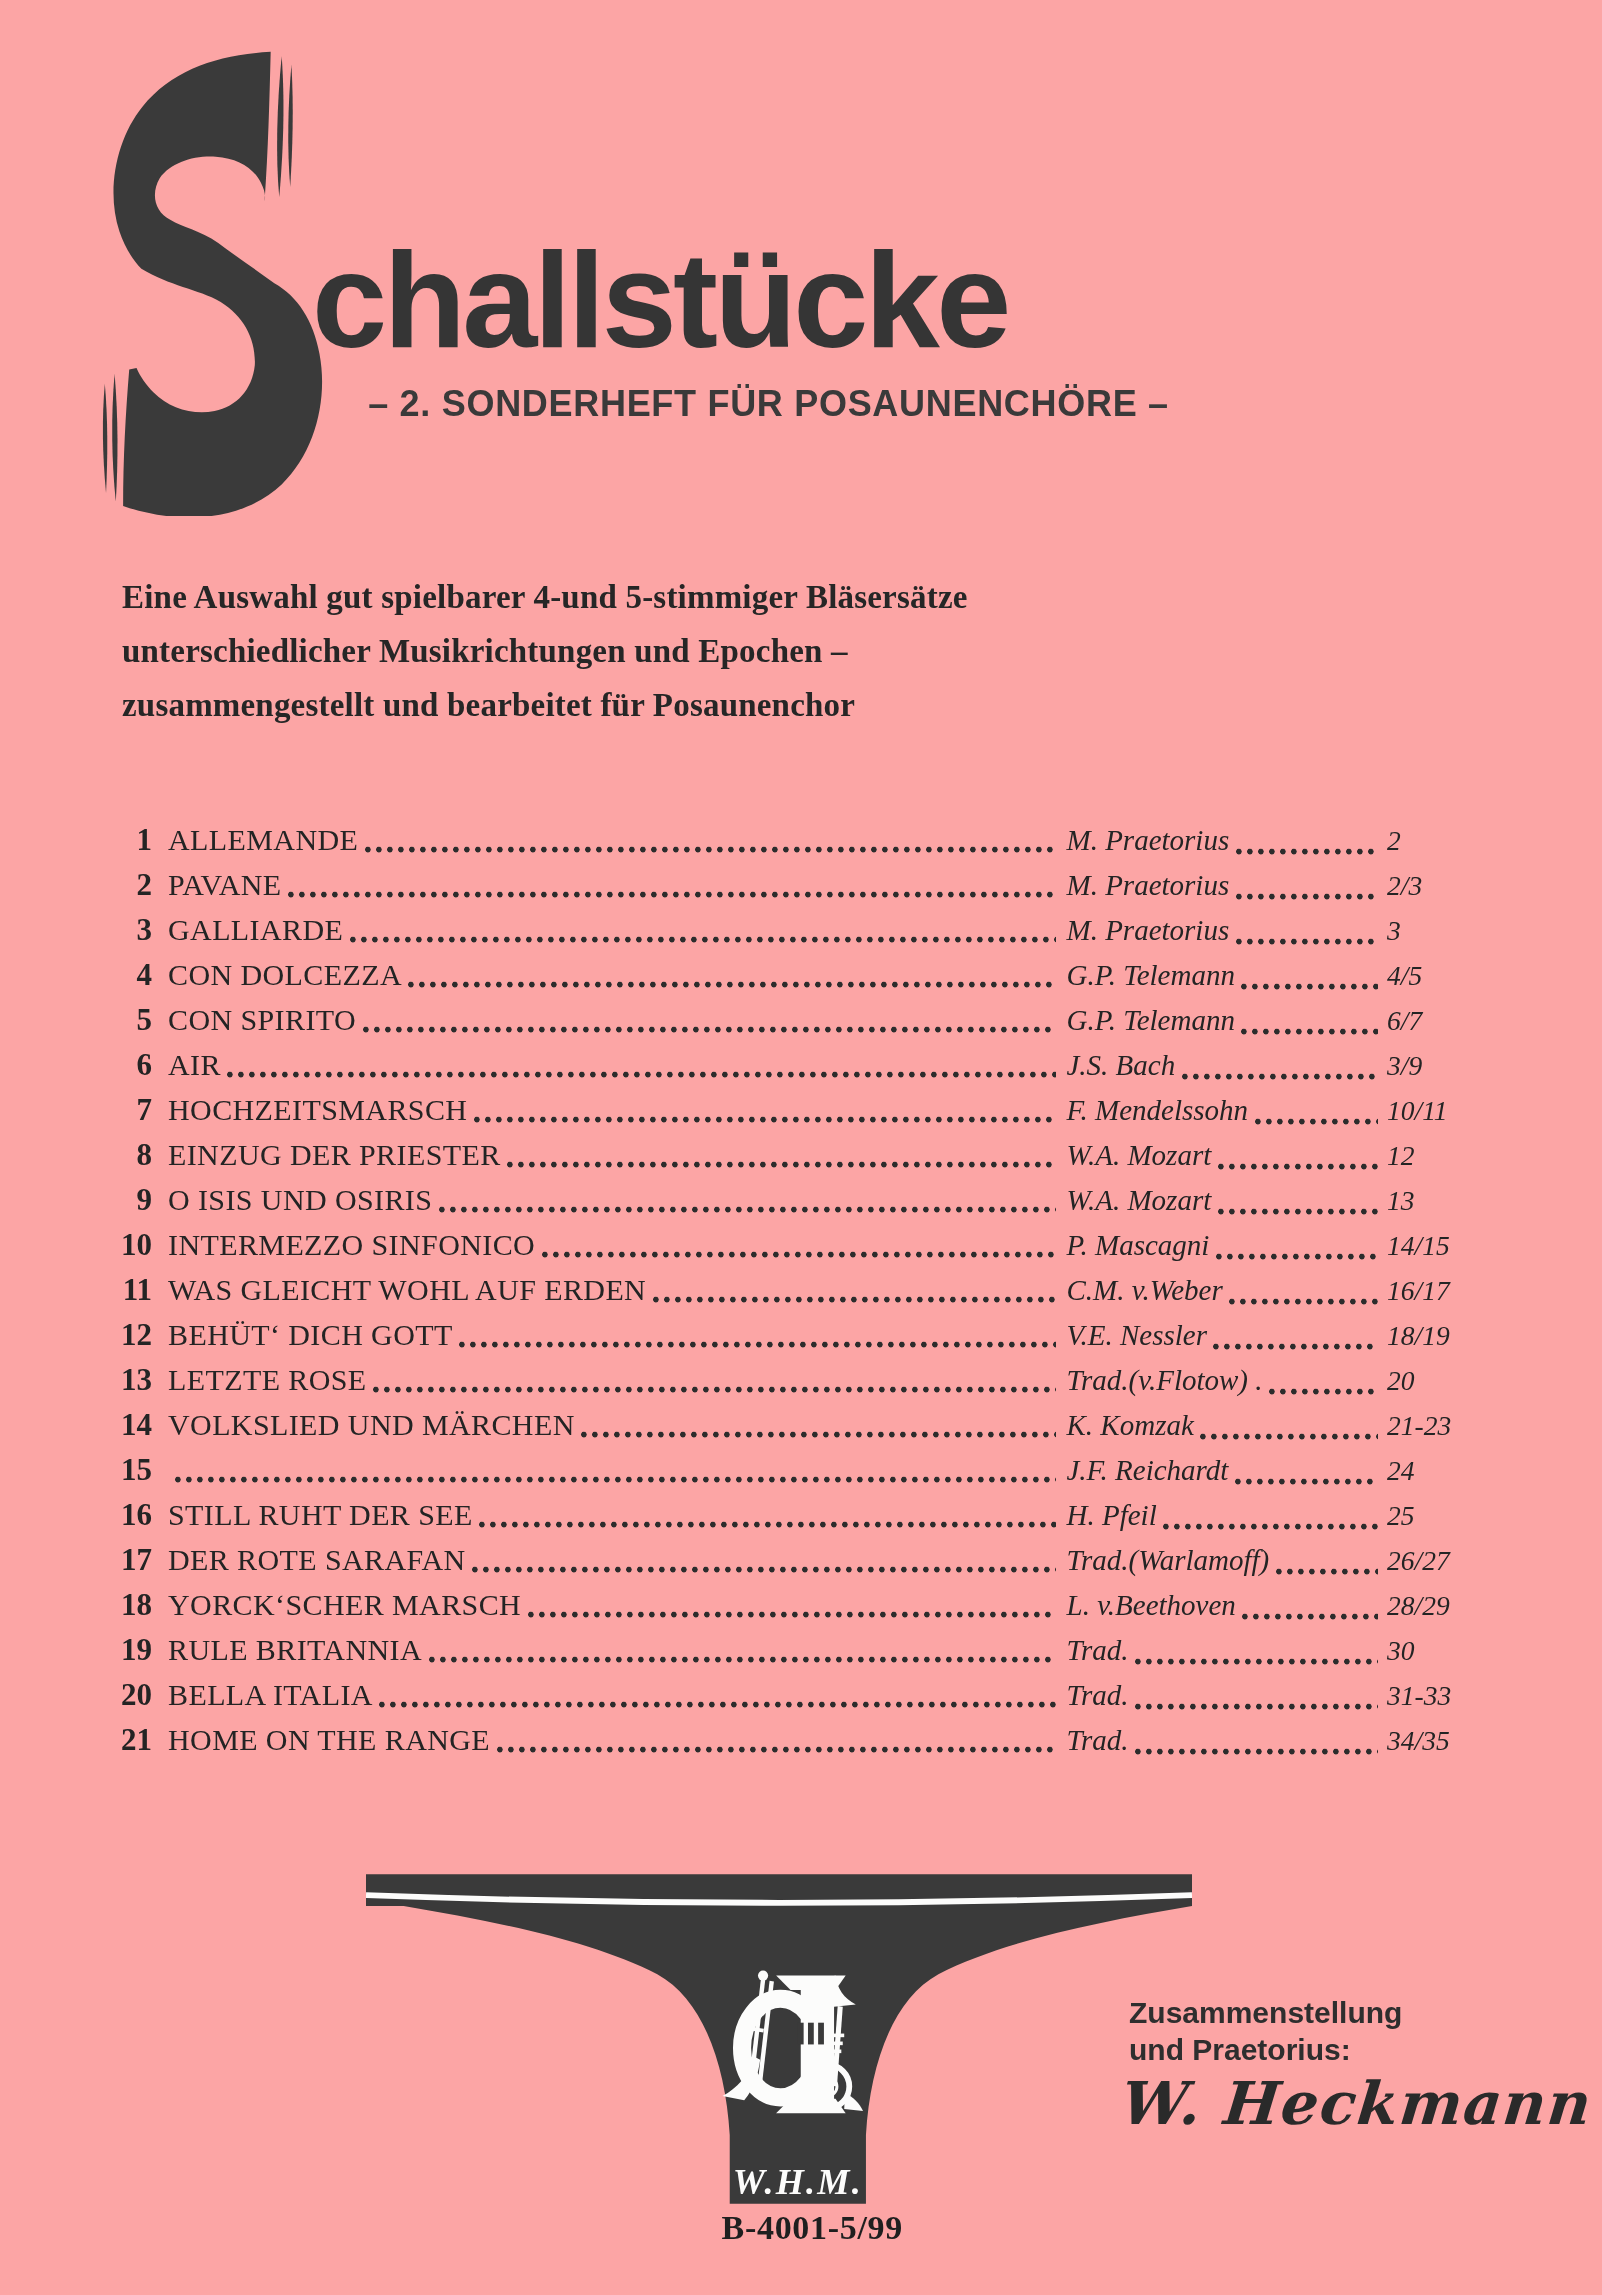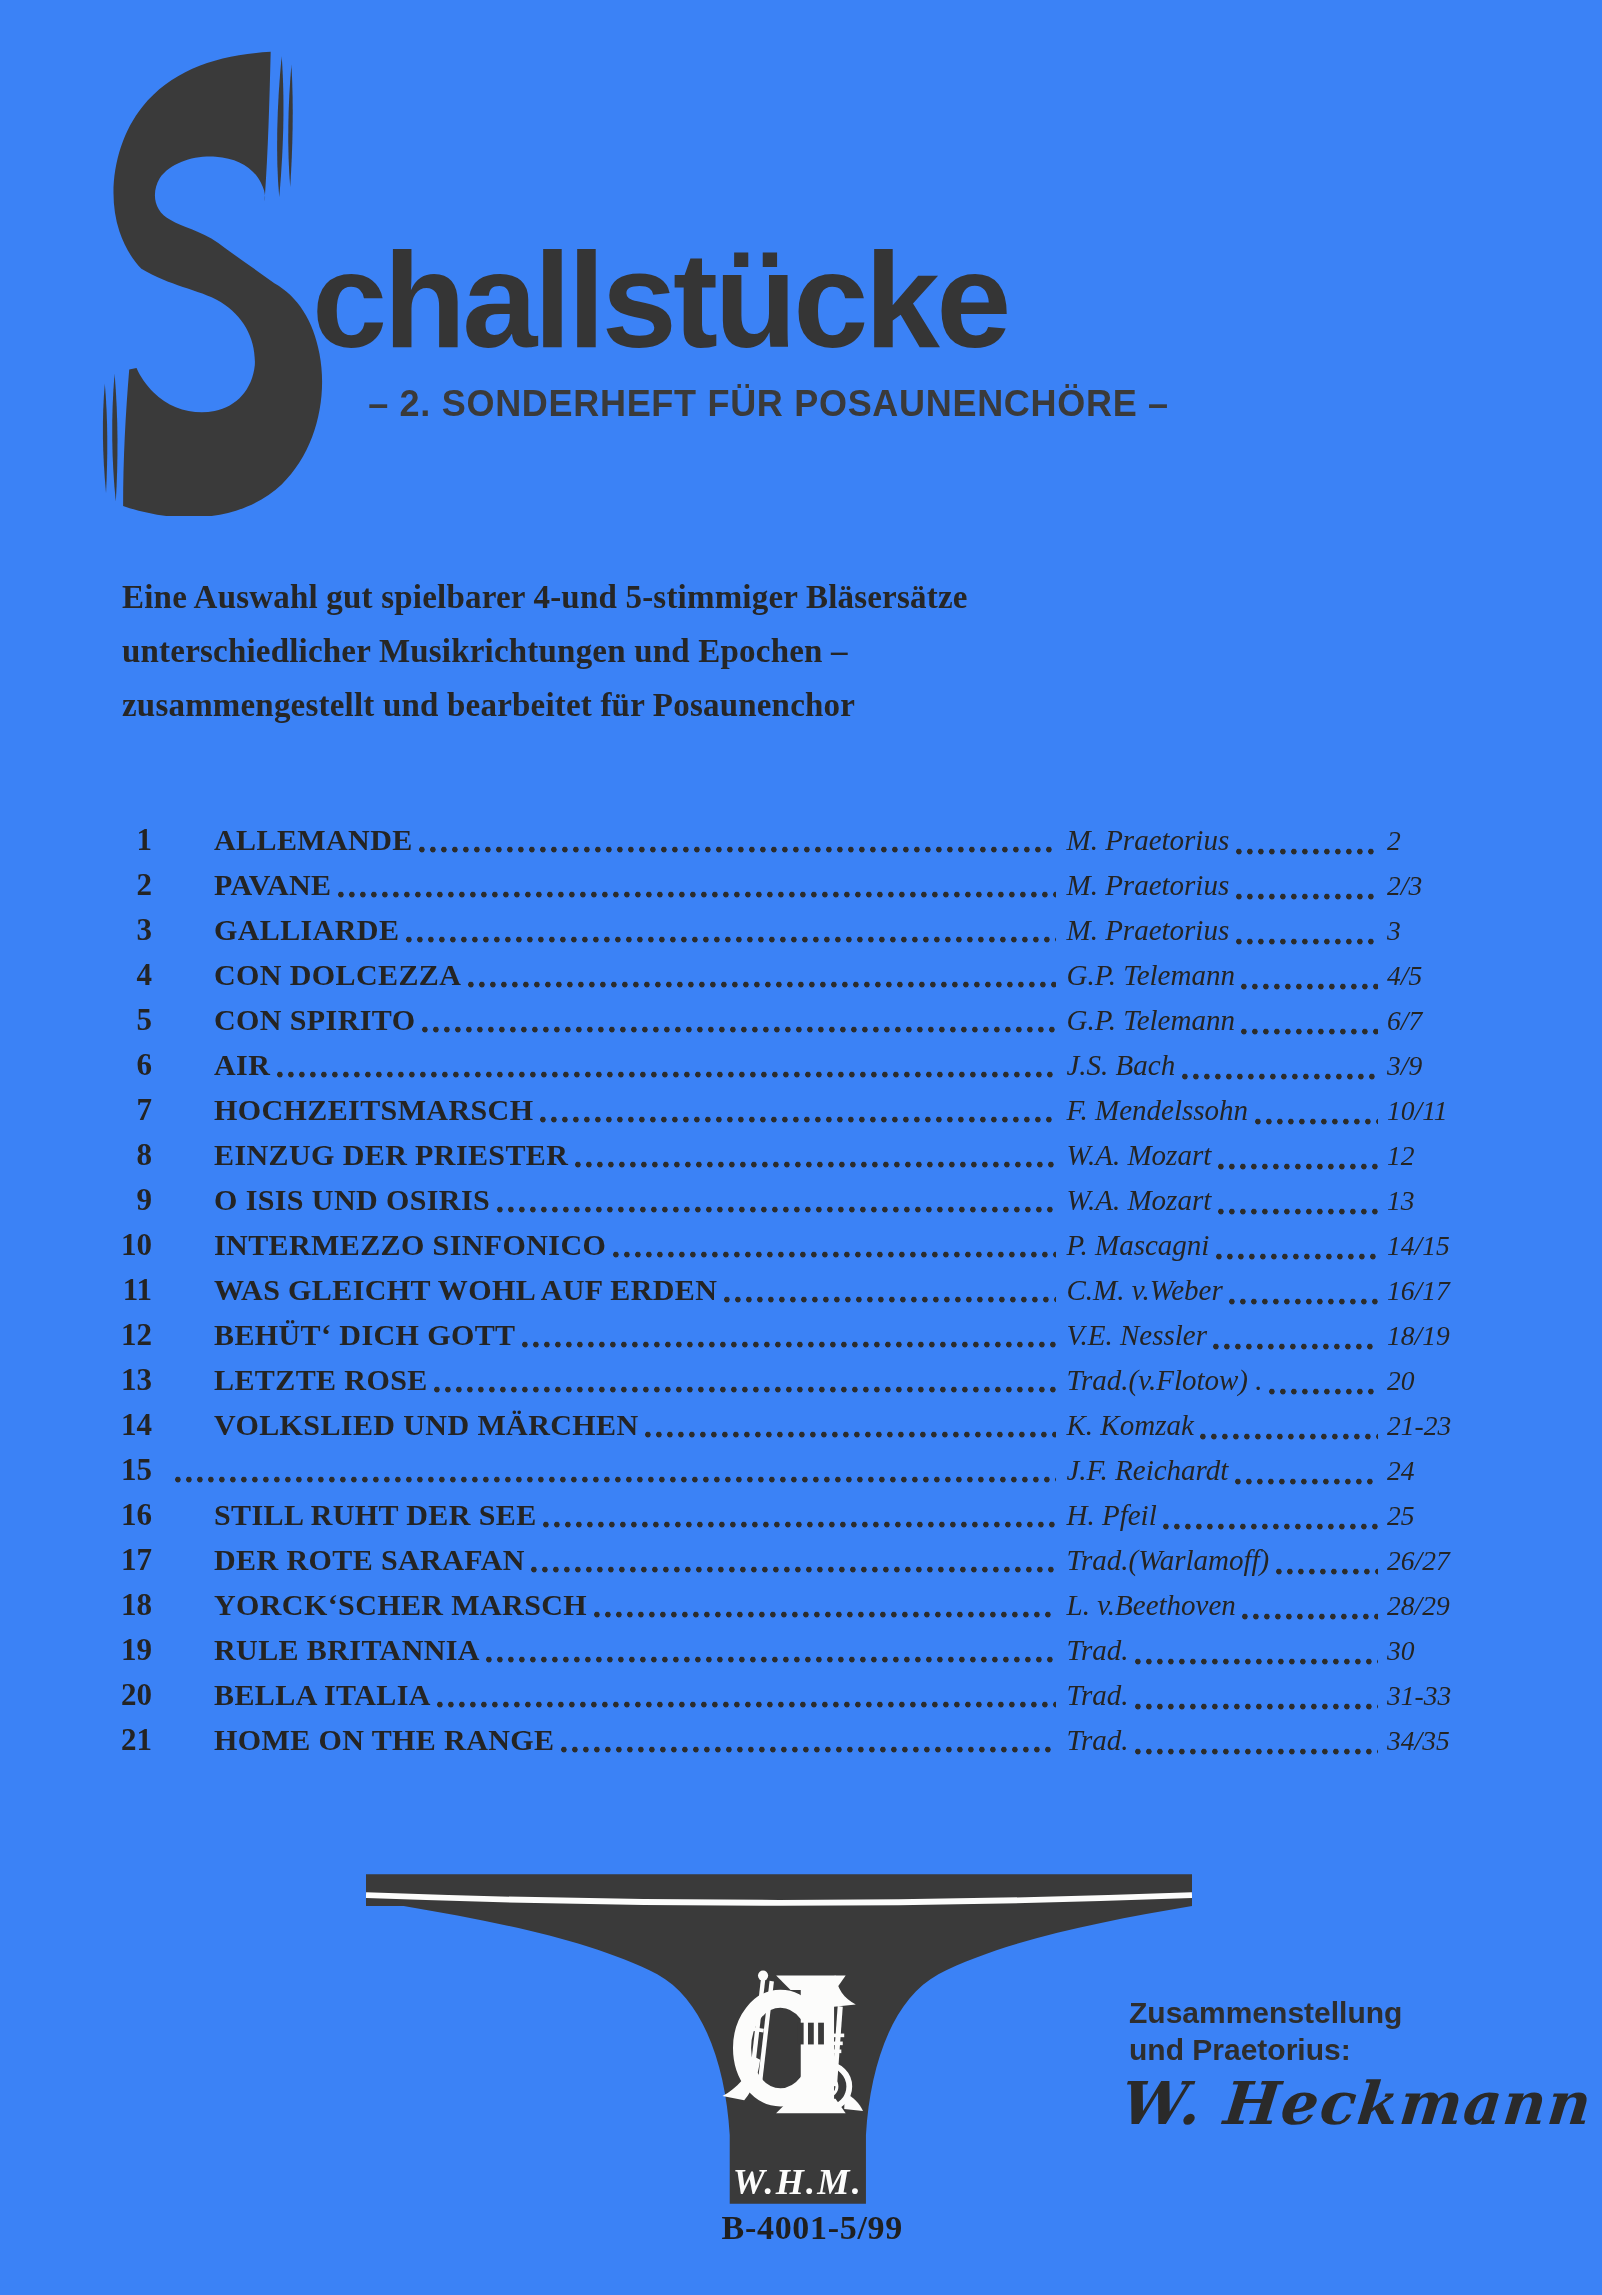--- a/index.html
+++ b/index.html
@@ -1,18 +1,18 @@
 <!DOCTYPE html>
 <html style="font-size:11.6px"><head>
 <meta charset="utf-8">
 <style>
   html,body{margin:0;padding:0;background:#888;}
   #page{
     position:relative; width:1603px; height:2295px;
-    background:#3b82f6; overflow:hidden;
+    background:#fca5a5; overflow:hidden;
     font-family:"Liberation Serif", serif; color:#242424;
   }
   
   #s-logo{position:absolute; left:78px; top:49px;}
   #main-title{
     position:absolute; left:312px; top:233px;
     font-family:"Liberation Sans", sans-serif; font-weight:bold;
     font-size:135px; letter-spacing:-3.6px; color:#353535; white-space:nowrap; line-height:1;
   }
   #subtitle{
@@ -22,21 +22,21 @@
   }
   
   #intro{
     position:absolute; left:122px; top:570px;
     font-weight:bold; font-size:33px; line-height:54px; letter-spacing:0.2px; color:#262626;
   }
   
   #toc{position:absolute; left:109px; top:822px; width:1364px;}
   .toc-row{display:flex; align-items:baseline; height:45px; white-space:nowrap;}
   .toc-num{width:43px; text-align:right; margin-right:16px; font-weight:bold; font-size:31px; flex:0 0 auto;}
-  .toc-title{font-weight:bold; font-size:30px; letter-spacing:0.4px; flex:0 0 auto;margin-left:46px;}
+  .toc-title{font-weight:normal; font-size:30px; letter-spacing:0.4px; flex:0 0 auto;}
   .leader{
     flex:1 1 auto; height:6.5px; align-self:flex-start; margin:24px 4.3px 0 6.5px;
     background:radial-gradient(circle at 2.9px 3.3px,#2c2c2c 2.5px,rgba(0,0,0,0) 3px) left center/11px 6.5px repeat-x;
     min-width:0;
   }
   .toc-composer-cell{flex:0 0 322px; width:322px; display:flex; align-items:flex-start; min-width:0;}
   .toc-composer{font-style:italic; font-size:29px; padding-left:5.8px; flex:0 0 auto;}
   .leader.small{margin-top:24px;}
   .toc-pages{flex:0 0 86px; width:86px; font-style:italic; font-size:27.5px; padding-left:4.3px;}
   

